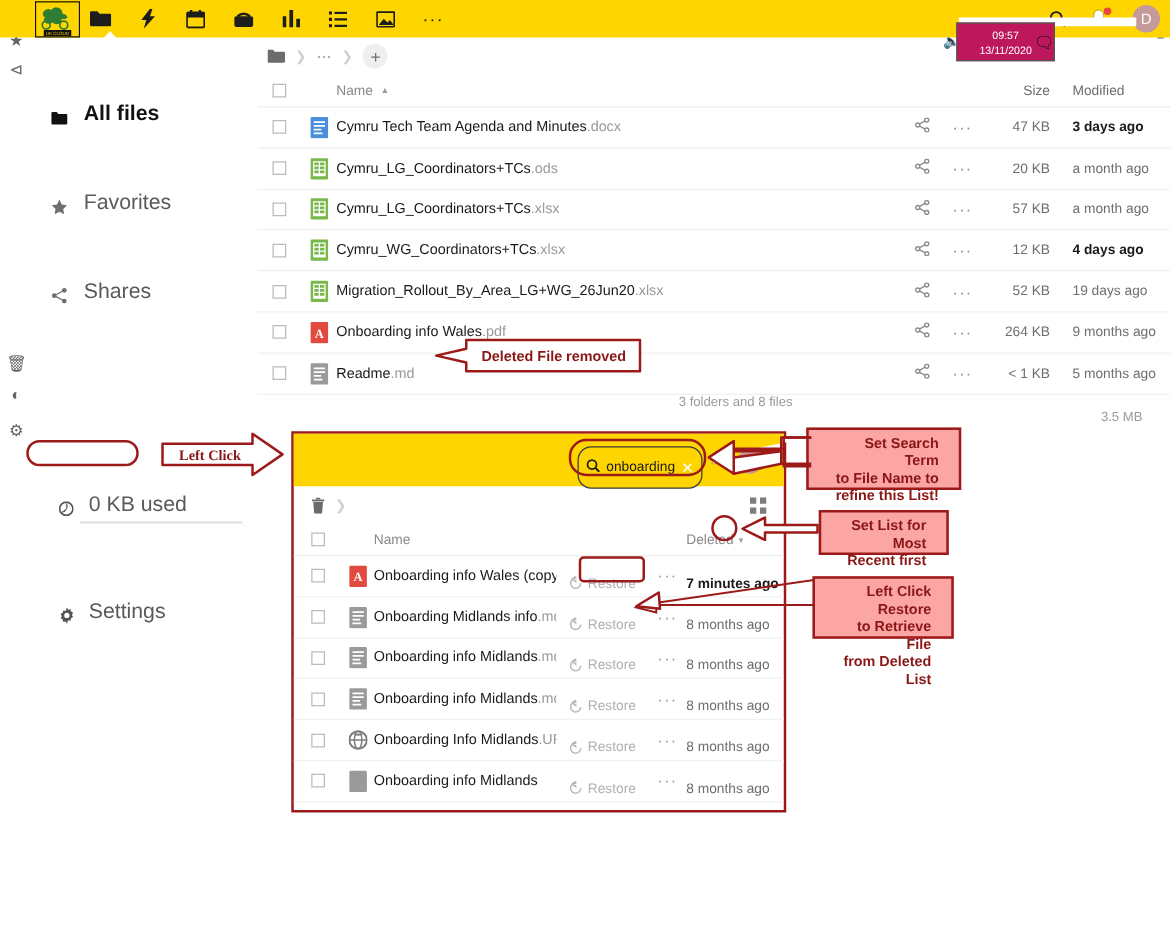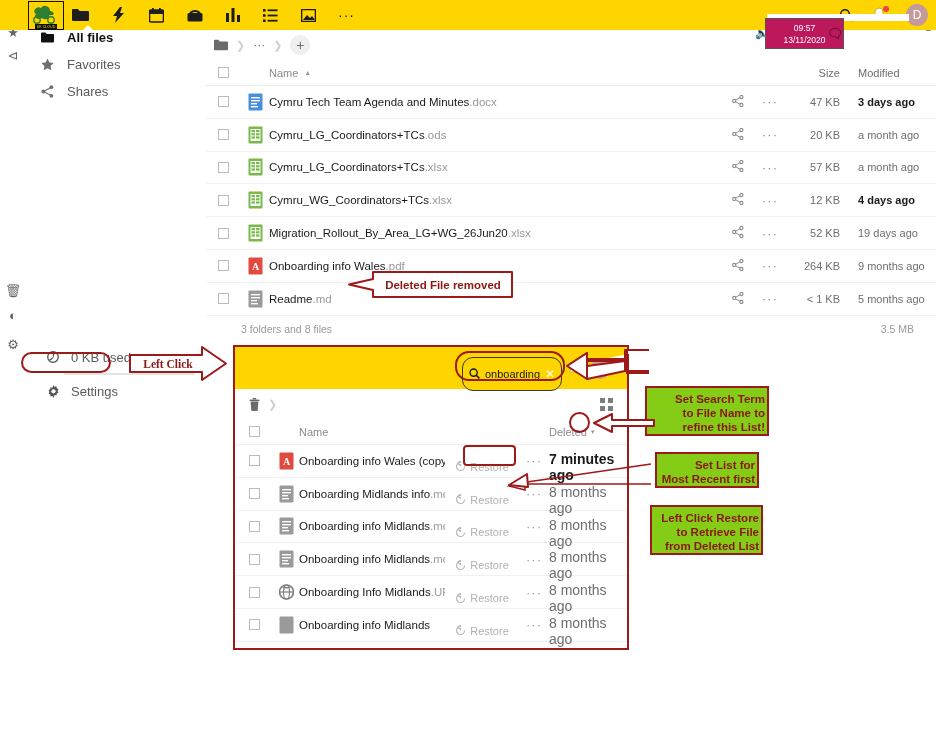--- a/index.html
+++ b/index.html
@@ -44,22 +44,22 @@
            background: #be185d; color: #fff; border: 1px solid #555; z-index: 30;
            font-size: 8.5px; text-align: center; padding-top: 3px; line-height: 12px; }
   .clock-white { position: absolute; left: 767px; top: 14px; width: 142px; height: 7px;
                  background: #fff; z-index: 29; }
   .clock-spk { position: absolute; left: 755px; top: 27px; z-index: 31; color: #111; font-size: 11px; }
   .clock-note { position: absolute; left: 827px; top: 26px; z-index: 31; color: #111; font-size: 13px; }
 
   
   .sidebar { position: absolute; left: 26px; top: 30px; width: 180px; height: 400px;
              background: #fff; z-index: 3; }
-  .side-item { display: flex; align-items: flex-start; height: 27px; padding-left: 14px; gap: 13px;
-               font-size: 13px; color: #5a5a5a; cursor: pointer; }
+  .side-item { display: flex; align-items: flex-end; height: 27px; padding-left: 14px; gap: 13px;
+               font-size: 17px; color: #5a5a5a; cursor: pointer; margin-top: 44px; }
   .side-item.active { color: #111; font-weight: bold; }
   .side-ico { width: 14px; height: 14px; display: flex; align-items: center; justify-content: center;
               color: #555; }
   .side-ico svg { display: block; }
   .side-item.active .side-ico { color: #111; }
 
   .side-bottom { position: absolute; left: 0; top: 320px; width: 180px; }
   .quota-bar { margin: 3px 0 0 38px; width: 130px; height: 2px; background: #e3e3e3; }
   .side-sep { height: 9px; }
 
@@ -80,21 +80,21 @@
   .c-ico { width: 28px; display: flex; justify-content: center; }
   .c-name { flex: 1; display: flex; align-items: center; overflow: hidden; white-space: nowrap; }
   .ext { color: #9a9a9a; }
   .c-share { width: 32px; text-align: center; color: #8b8b8b; }
   .c-dots { width: 32px; text-align: center; color: #8b8b8b; letter-spacing: 1px; font-size: 13px; }
   .c-size { width: 62px; text-align: right; padding-right: 8px; color: #6e6e6e; font-size: 11px; }
   .c-mod  { width: 88px; text-align: left; padding-left: 10px; color: #6e6e6e; font-size: 11px; }
   .c-mod.strong { color: #1a1a1a; font-weight: bold; }
   .head-name { padding-left: 28px; display: flex; align-items: center; gap: 6px; }
   .sort-caret { font-size: 7px; color: #9a9a9a; }
-  .summary { display: flex; align-items: center; height: 26px; font-size: 10.5px; color: #9a9a9a; }
+  .summary { display: flex; align-items: center; height: 26px; font-size: 10.5px; color: #9a9a9a; flex-direction: column; }
   .summary .s-left { padding-left: 35px; }
   .summary .s-right { margin-left: auto; padding-right: 22px; }
 
   .scroll-dots { position: absolute; right: 5px; top: 8px; width: 5px; z-index: 4; }
   .scroll-dots i { display: block; width: 5px; height: 5px; background: #8c8c8c; margin-bottom: 4px; }
 
   
   .fi { width: 15px; height: 18px; display: block; }
 
   
@@ -118,30 +118,30 @@
   .t-head { display: flex; align-items: center; height: 26px; font-size: 11px; color: #8a8a8a;
             border-bottom: 1px solid #ededed; }
   .t-row { display: flex; align-items: center; height: 32.8px; border-bottom: 1px solid #f1f1f1;
            font-size: 11.5px; color: #1a1a1a; }
   .t-chk { width: 38px; display: flex; justify-content: center; }
   .t-ico { width: 26px; display: flex; justify-content: center; }
   .t-name { flex: 1; white-space: nowrap; overflow: hidden; }
   .t-restore { width: 74px; color: #b0b0b0; font-size: 11px; display: flex; align-items: center;
                gap: 4px; justify-content: center; margin-top: 12px; }
   .t-dots { width: 30px; text-align: center; color: #9a9a9a; letter-spacing: 1px; font-size: 13px; }
-  .t-del { width: 78px; font-size: 14px; color: #6e6e6e; margin-top: 12px; }
+  .t-del { width: 78px; font-size: 11px; color: #6e6e6e; margin-top: 12px; }
   .t-del.strong { color: #1a1a1a; font-weight: bold; }
   .t-head .th-name { padding-left: 26px; }
   .t-head .th-del { width: 78px; display: flex; align-items: center; gap: 4px; }
 
   
   .anno { position: absolute; z-index: 20; text-align: right; }
-  .callout { border: 2px solid #9c1a1a; background: #84cc16; color: #8a1616;
-             font-size: 11.5px; line-height: 14px; padding: 4px 2px;
-             font-family: "Liberation Sans", sans-serif; font-weight: bold; margin-top: 44px; }
+  .callout { border: 2px solid #9c1a1a; background: #fca5a5; color: #8a1616;
+             font-size: 11.5px; line-height: 14px; padding: 4px 16px;
+             font-family: "Liberation Sans", sans-serif; font-weight: bold; }
   .hl-box { border: 2px solid #9c1a1a; border-radius: 14px; background: transparent; }
   .hl-rect { border: 2px solid #9c1a1a; background: transparent; }
   .hl-circle { border: 2px solid #9c1a1a; border-radius: 50%; background: transparent; }
   .anno svg { display: block; overflow: visible; }
 </style>
 </head>
 <body>
 
 <div id="app">
 

